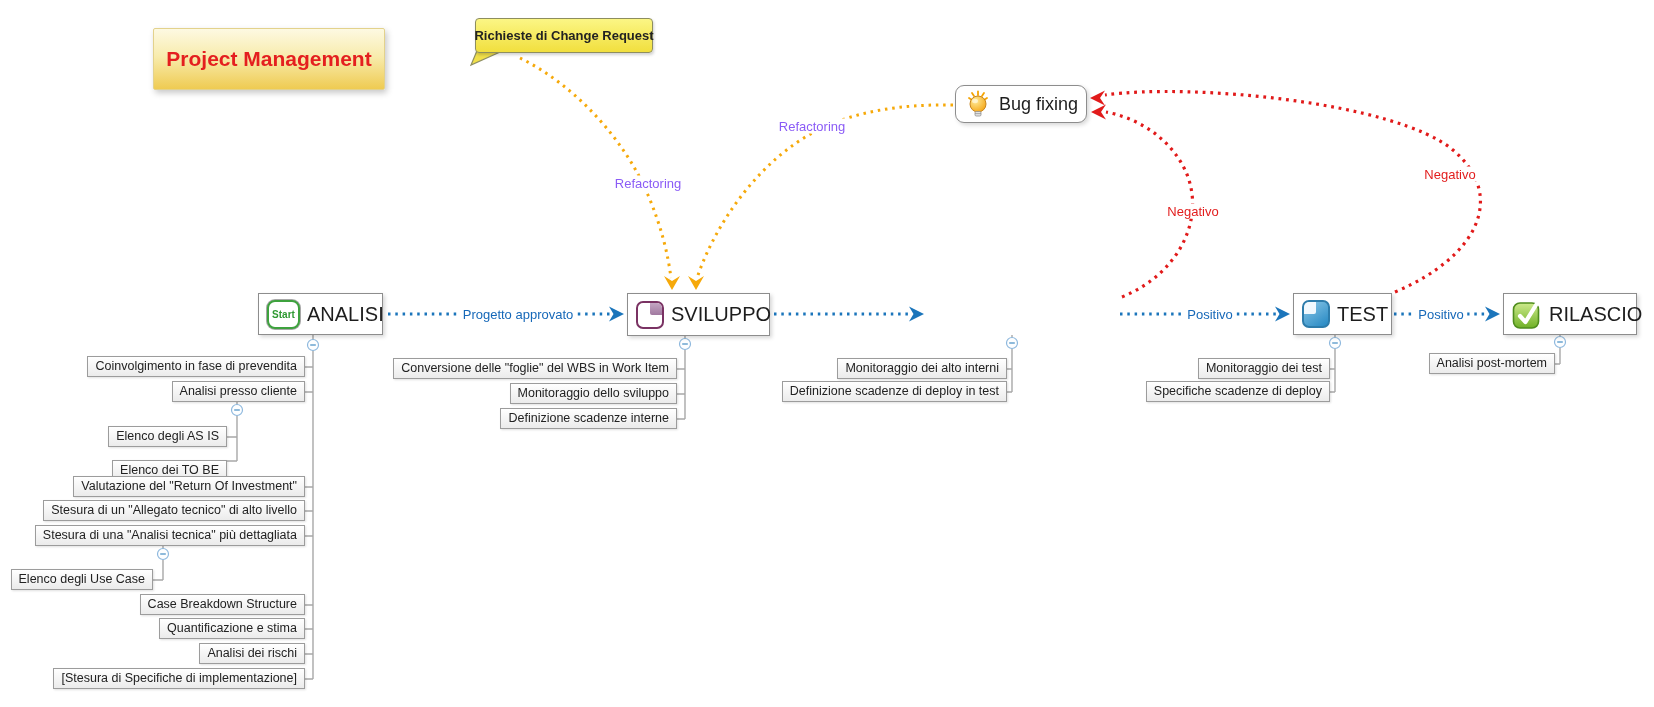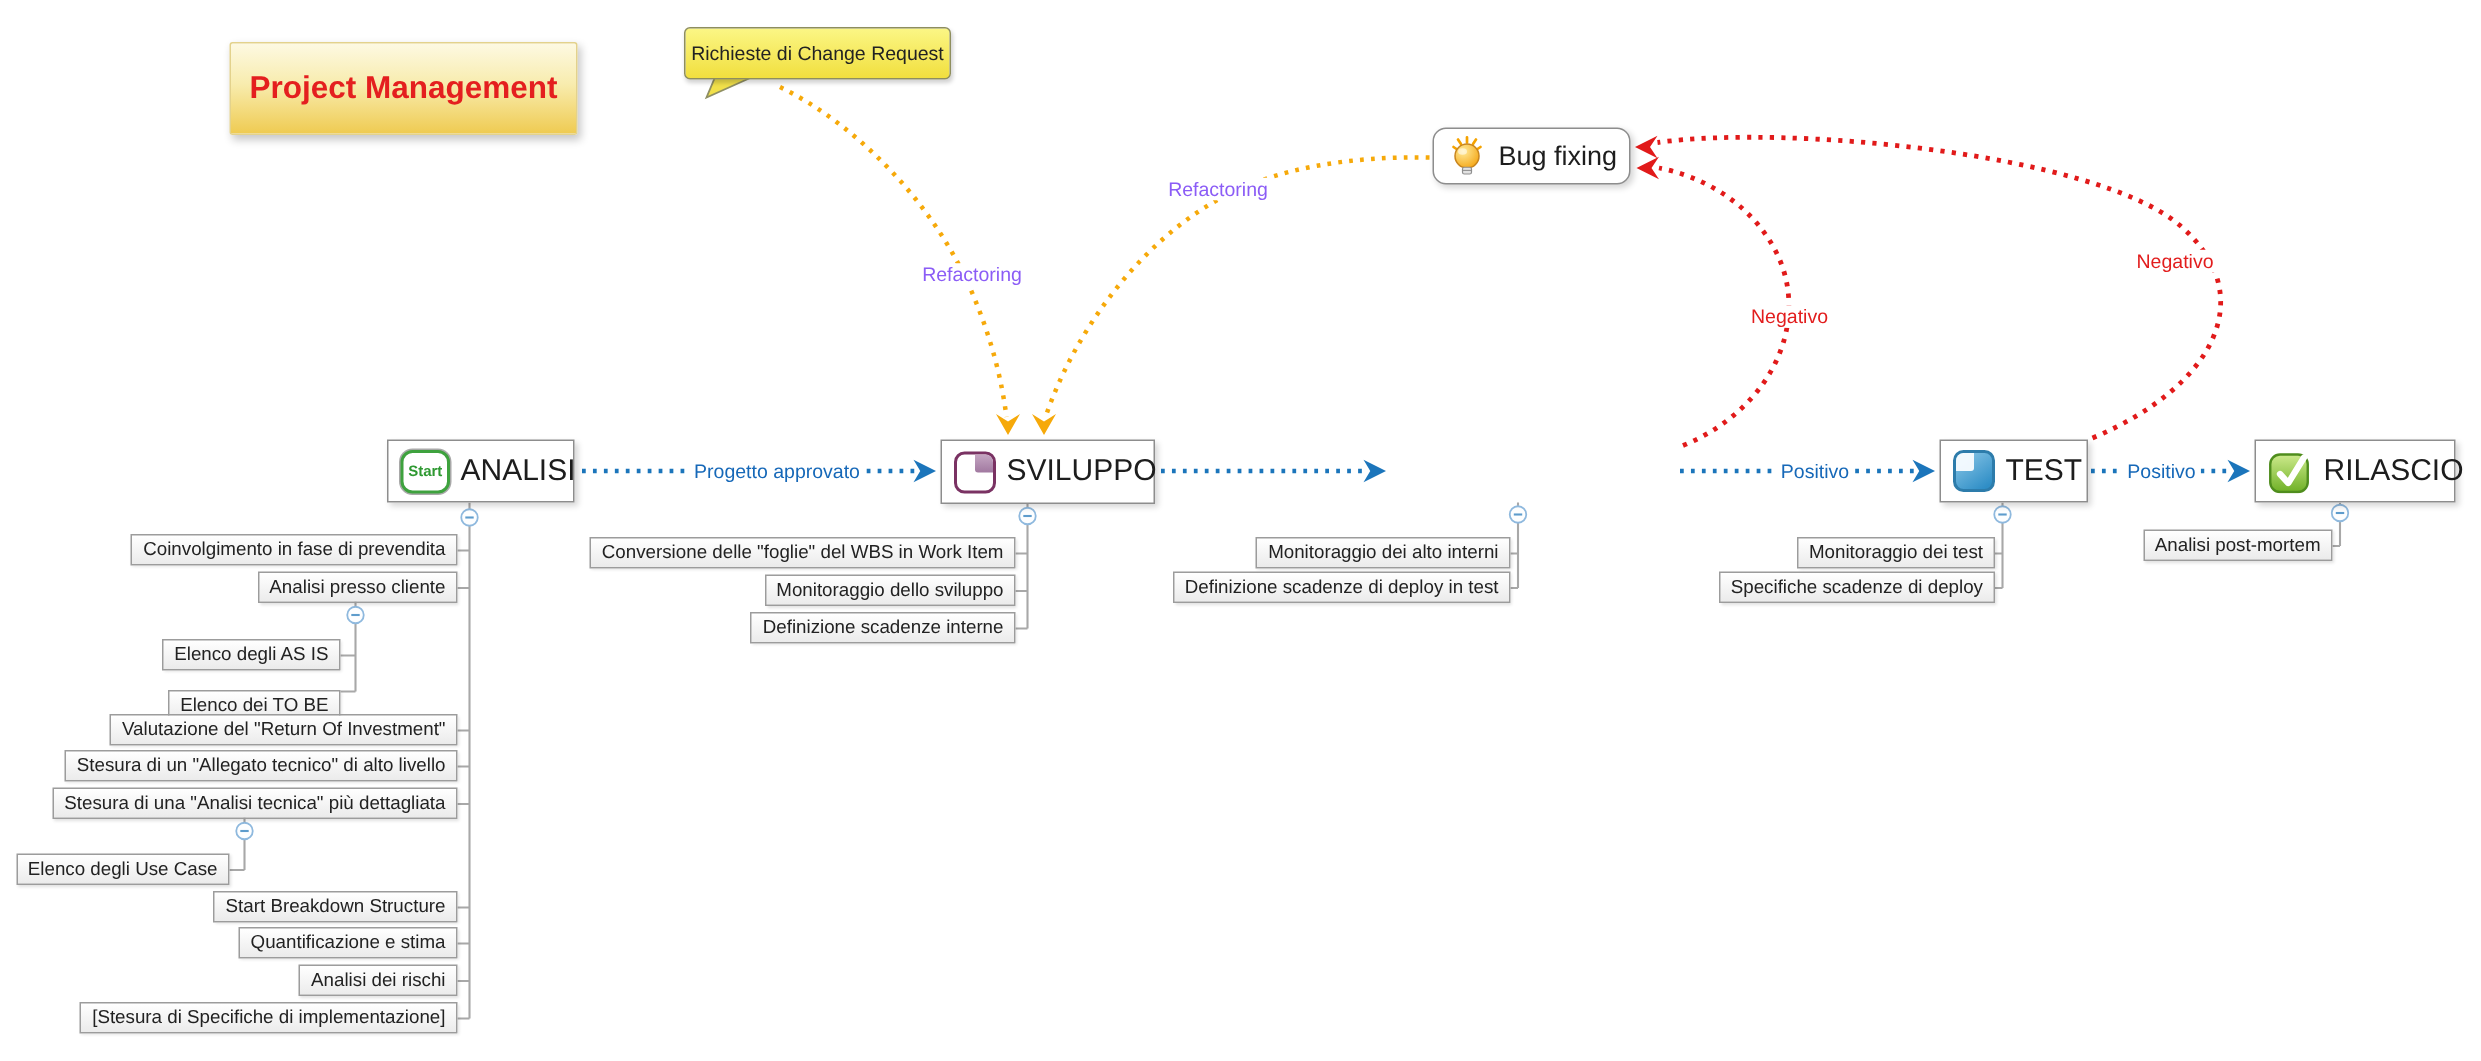--- a/index.html
+++ b/index.html
@@ -15,26 +15,26 @@
     position:absolute; left:153px; top:28px; width:230px; height:60px;
     background:linear-gradient(180deg,#fdf9e2 0%, #f8ecae 45%, #efcb52 100%);
     border:1px solid #e3d28c; border-radius:2px;
     box-shadow:2px 3px 6px rgba(0,0,0,.22);
     display:flex; align-items:center; justify-content:center;
     font-size:21px; font-weight:bold; color:#e41f1f;
   }
 
   
   #callout {
-    position:absolute; left:456px; top:18px; width:176px; height:33px;
+    position:absolute; left:475px; top:18px; width:176px; height:33px;
     background:linear-gradient(#fbf685,#f1df3e);
     border:1.2px solid #8e8e5e; border-radius:4px;
     box-shadow:1px 2px 3px rgba(0,0,0,.18);
     display:flex; align-items:center; justify-content:center;
-    font-size:13px; color:#222; white-space:nowrap;
+    font-size:13px; color:#222; white-space:nowrap;font-weight:bold;
   }
 
   
   .topic {
     position:absolute; box-sizing:border-box;
     display:flex; align-items:center; gap:7px; padding-left:8px;
     background:#fff; border:1.4px solid #8d8d8d; border-radius:0;
     box-shadow:2px 2px 4px rgba(0,0,0,.16);
   }
   .tlabel { font-size:20px; color:#1d1d1d; white-space:nowrap; }
@@ -210,21 +210,21 @@
   <div class="linklabel lab-red" style="left:1450px;top:174px">Negativo</div>
 
   <div class="sub" style="top:356px;right:1349px">Coinvolgimento in fase di prevendita</div>
   <div class="sub" style="top:381px;right:1349px">Analisi presso cliente</div>
   <div class="sub" style="top:426px;right:1427px">Elenco degli AS IS</div>
   <div class="sub" style="top:460px;right:1427px">Elenco dei TO BE</div>
   <div class="sub" style="top:476px;right:1349px">Valutazione del "Return Of Investment"</div>
   <div class="sub" style="top:500px;right:1349px">Stesura di un "Allegato tecnico" di alto livello</div>
   <div class="sub" style="top:525px;right:1349px">Stesura di una "Analisi tecnica" più dettagliata</div>
   <div class="sub" style="top:569px;right:1501px">Elenco degli Use Case</div>
-  <div class="sub" style="top:594px;right:1349px">Start Breakdown Structure</div>
+  <div class="sub" style="top:594px;right:1349px">Case Breakdown Structure</div>
   <div class="sub" style="top:618px;right:1349px">Quantificazione e stima</div>
   <div class="sub" style="top:643px;right:1349px">Analisi dei rischi</div>
   <div class="sub" style="top:668px;right:1349px">[Stesura di Specifiche di implementazione]</div>
 
   <div class="sub" style="top:358px;right:977px">Conversione delle "foglie" del WBS in Work Item</div>
   <div class="sub" style="top:383px;right:977px">Monitoraggio dello sviluppo</div>
   <div class="sub" style="top:408px;right:977px">Definizione scadenze interne</div>
 
   <div class="sub" style="top:358px;right:647px">Monitoraggio dei alto interni</div>
   <div class="sub" style="top:381px;right:647px">Definizione scadenze di deploy in test</div>

